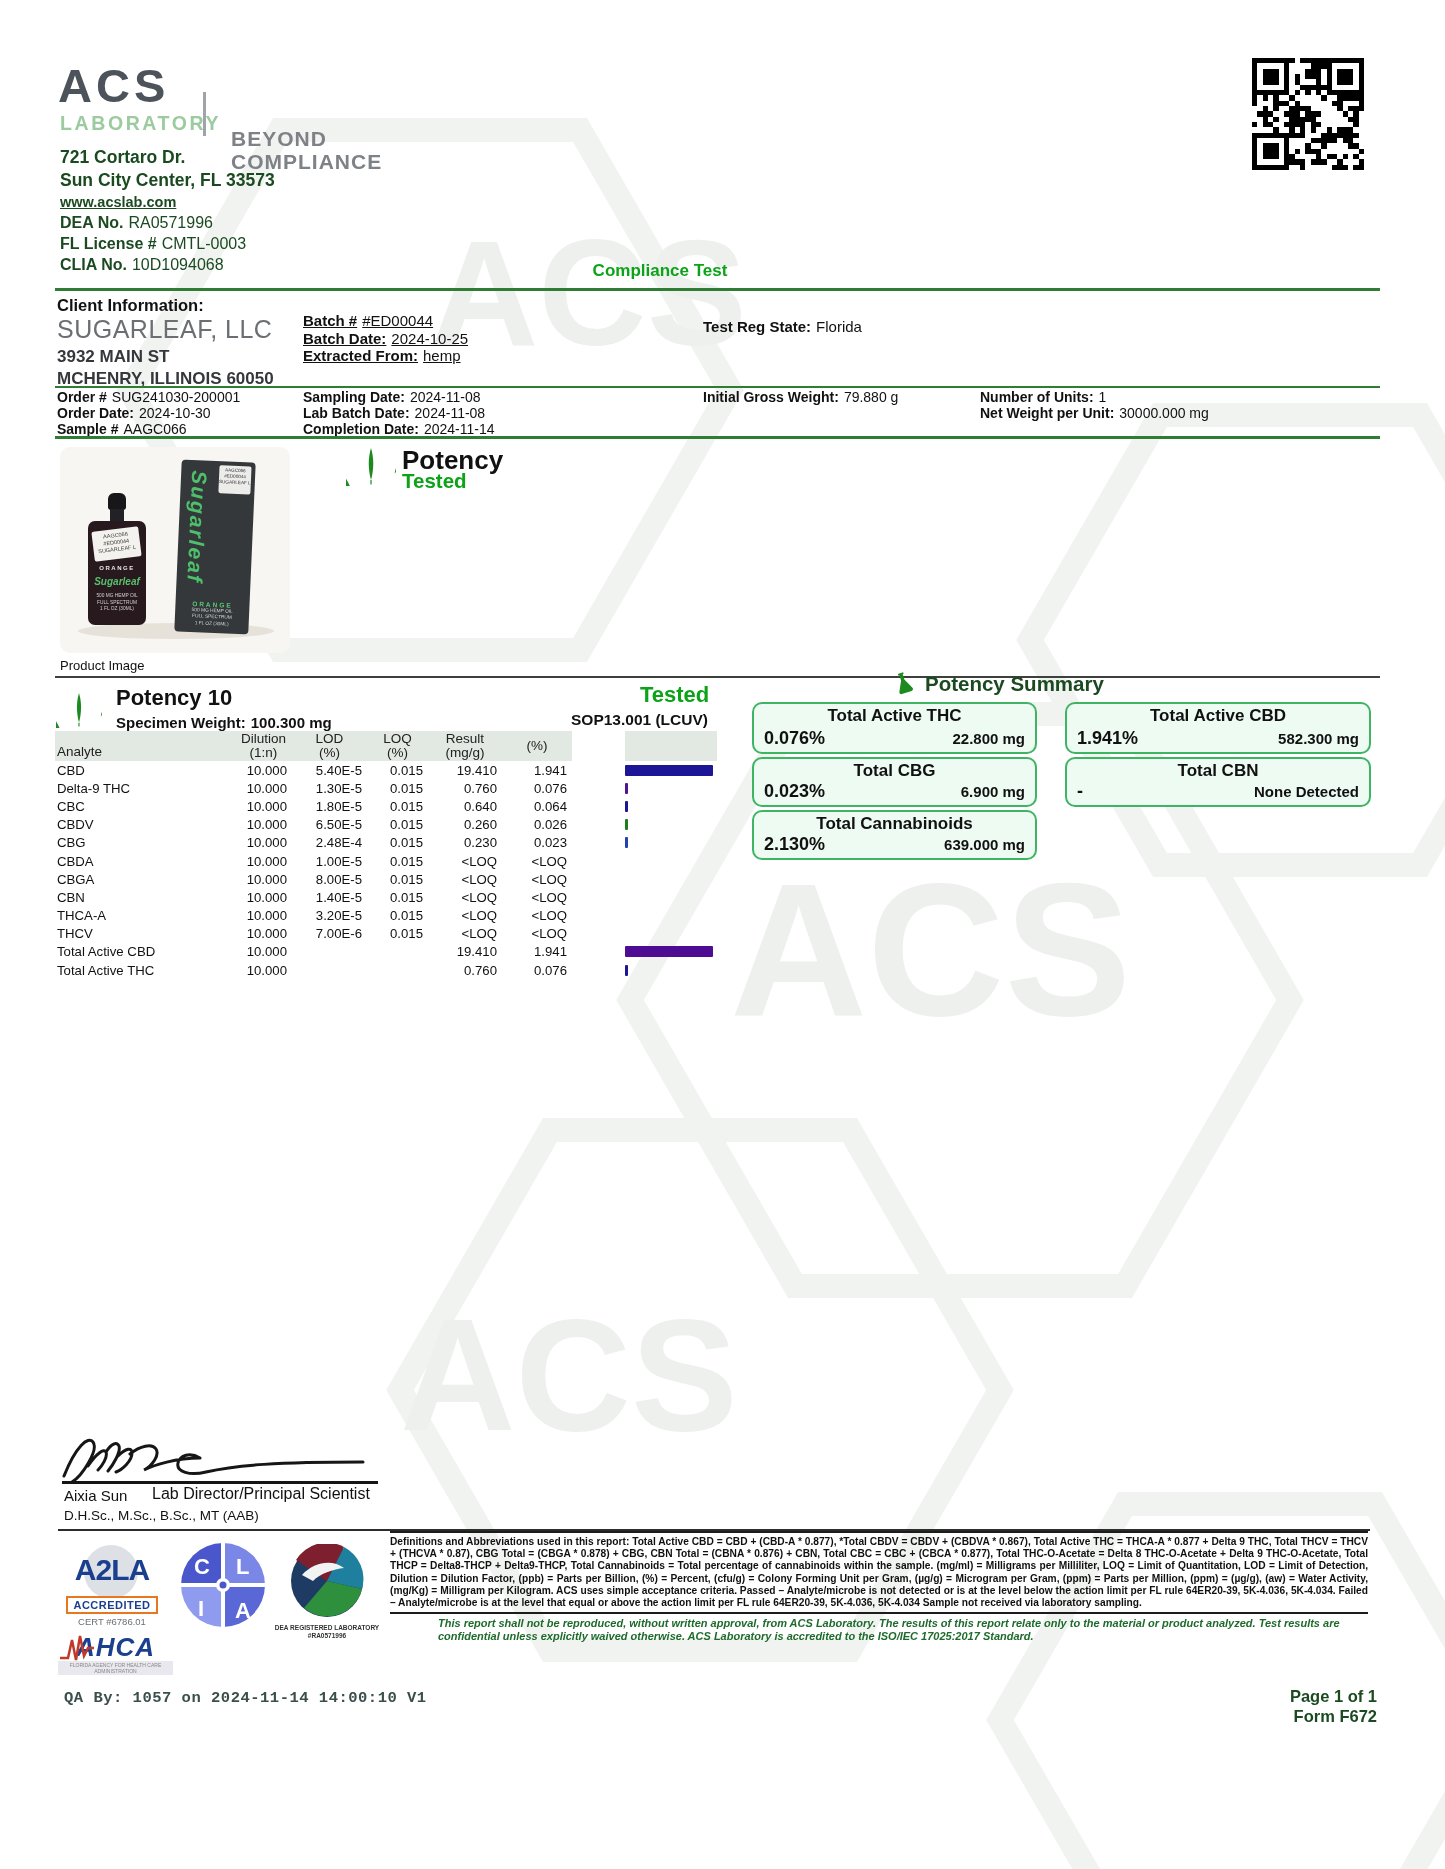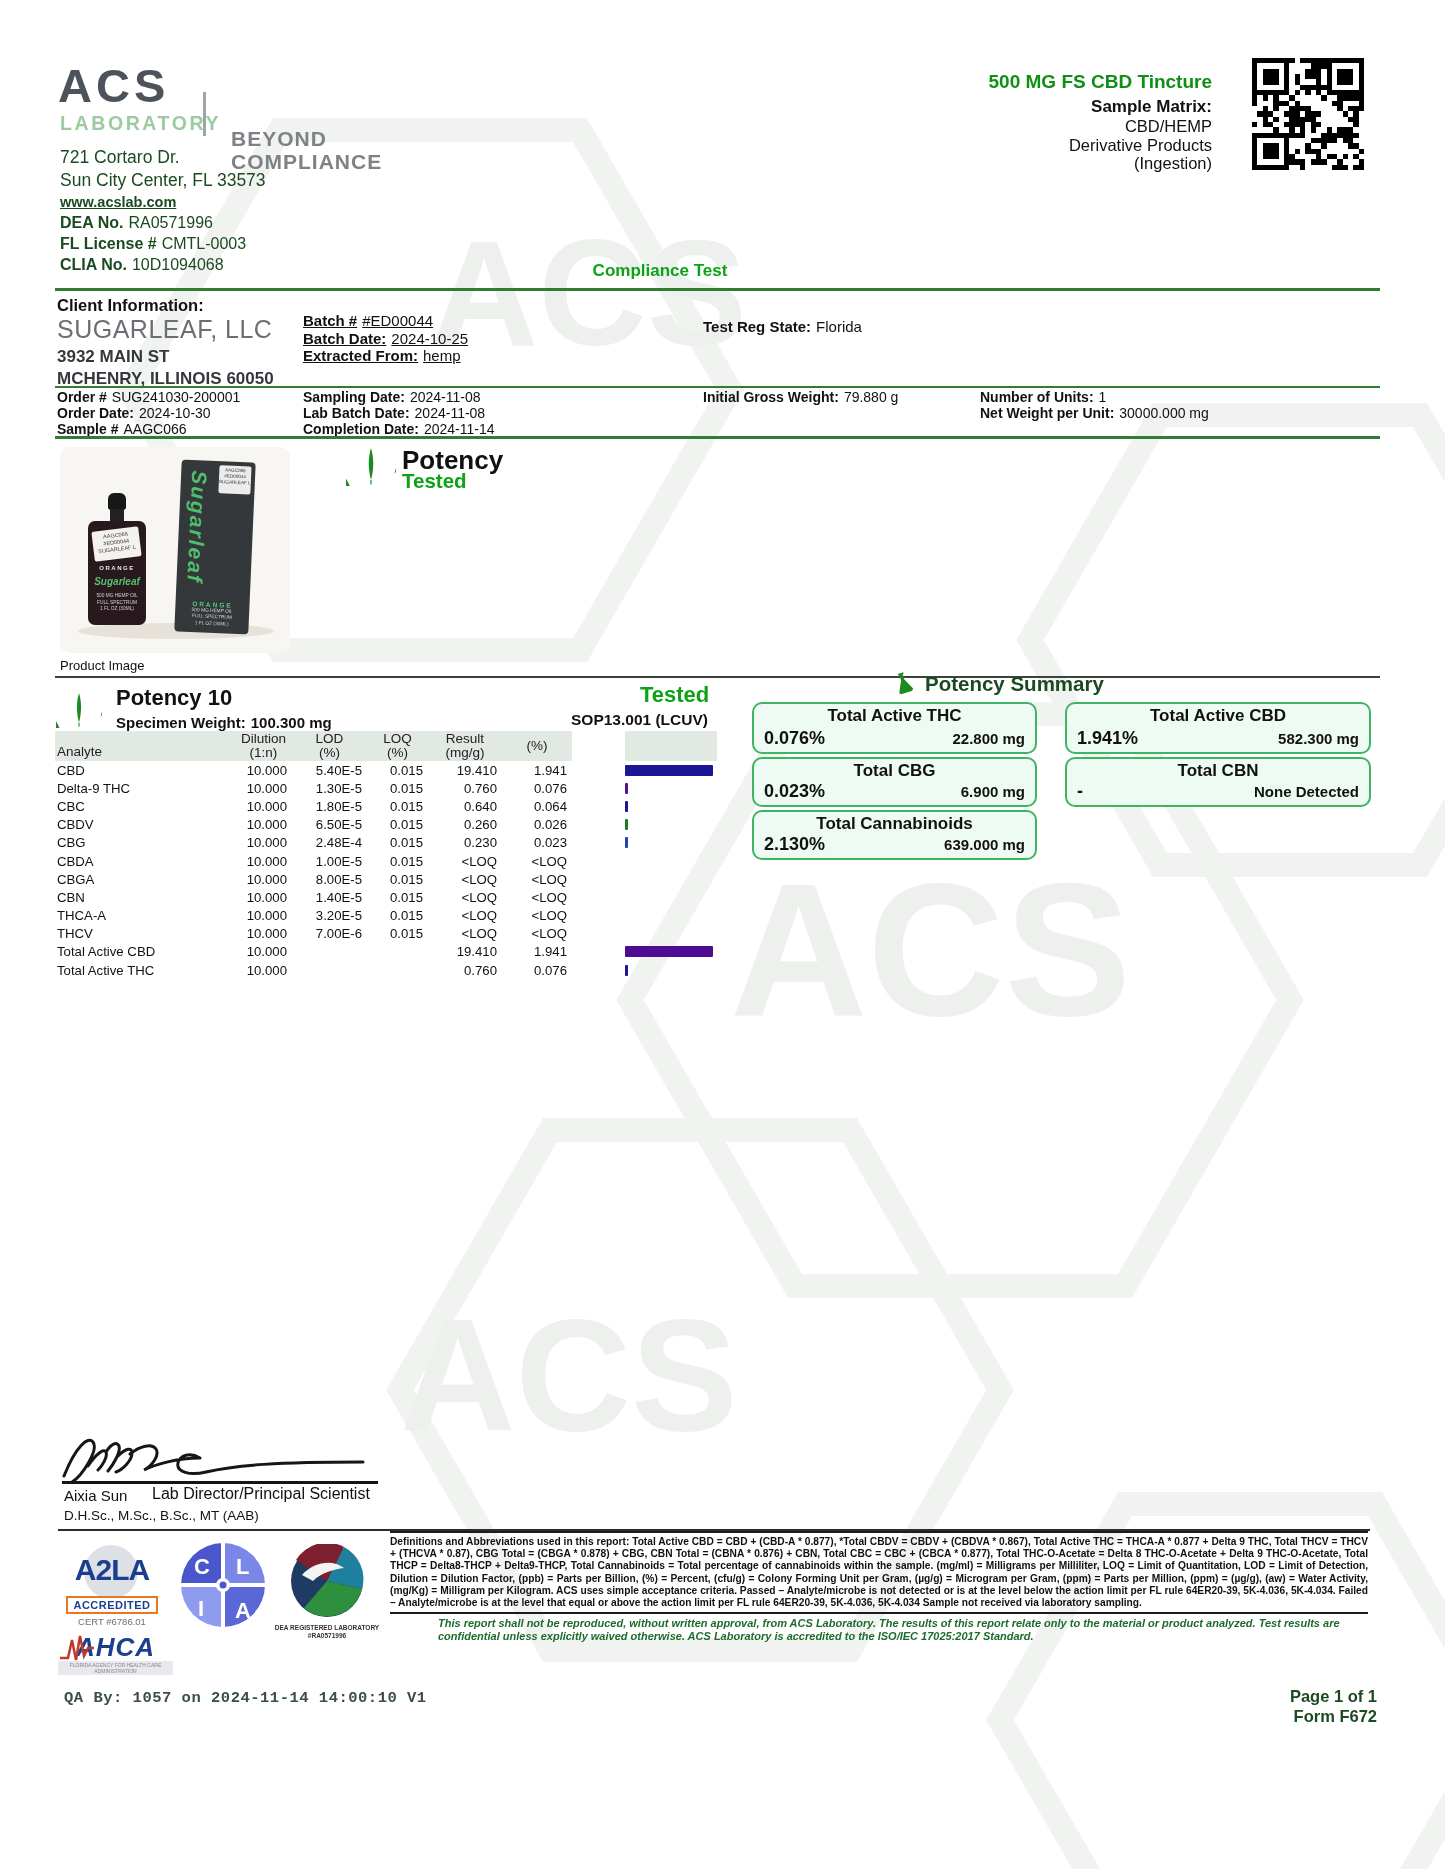--- a/index.html
+++ b/index.html
@@ -11,21 +11,21 @@
   .dg{color:#1b4a21;}
   .bgreen{color:#0ca318;}
   
   .wm{position:absolute;left:0;top:0;z-index:0;}
   .content{position:absolute;left:0;top:0;width:100%;height:100%;z-index:1;}
   
   .logo-acs{left:58px;top:62px;font-size:47px;font-weight:bold;color:#4d535a;letter-spacing:4px;line-height:1;}
   .logo-lab{left:60px;top:112px;font-size:19.5px;font-weight:bold;color:#9bcb9f;letter-spacing:2.6px;}
   .logo-div{left:203px;top:92px;width:3px;height:44px;background:#9fa4a9;}
   .logo-tag{left:231px;top:91px;font-size:21px;font-weight:bold;color:#7e8286;letter-spacing:1px;line-height:23px;margin-top:36px;}
-  .addr{font-size:17.5px;font-weight:normal;line-height:23px;}
+  .addr{font-size:17.5px;font-weight:bold;line-height:23px;}
   .site{font-size:14.5px;font-weight:bold;text-decoration:underline;}
   .lic{font-size:16px;line-height:21px;}
   .hdr-right{left:830px;top:71px;width:382px;text-align:right;}
   .hdr-prod{font-size:19px;font-weight:bold;color:#0e9014;margin-bottom:4px;}
   .hdr-matrix-label{font-size:17px;font-weight:bold;color:#111;}
   .hdr-matrix-line{font-size:16.5px;line-height:18.5px;color:#111;}
   .qr{left:1252px;top:58px;width:112px;height:112px;}
   
   .title-main{left:55px;top:224px;width:1210px;text-align:center;font-size:30px;font-weight:bold;}
   .title-sub{left:55px;top:261px;width:1210px;text-align:center;font-size:17px;font-weight:bold;}
@@ -145,27 +145,20 @@
       <div>721 Cortaro Dr.</div>
       <div>Sun City Center, FL 33573</div>
     </div>
     <div class="abs site dg" style="left:60px;top:194px;">www.acslab.com</div>
     <div class="abs lic dg" style="left:60px;top:212px;">
       <div><span class="b">DEA No.</span><span class="v">RA0571996</span></div>
       <div><span class="b">FL License #</span><span class="v">CMTL-0003</span></div>
       <div><span class="b">CLIA No.</span><span class="v">10D1094068</span></div>
     </div>
 
-    <div class="abs hdr-right">
-      <div class="hdr-prod">500 MG FS CBD Tincture</div>
-      <div class="hdr-matrix-label">Sample Matrix:</div>
-      <div class="hdr-matrix-line">CBD/HEMP</div>
-      <div class="hdr-matrix-line">Derivative Products</div>
-      <div class="hdr-matrix-line">(Ingestion)</div>
-    </div>
     <div class="abs qr">
       <svg id="qr-svg" width="112" height="112" viewBox="0 0 21 21" shape-rendering="crispEdges">
           <rect x="0" y="0" width="21" height="21" fill="#fff"></rect>
           <rect x="0" y="0" width="1" height="1" fill="#000"></rect>
           <rect x="1" y="0" width="1" height="1" fill="#000"></rect>
           <rect x="2" y="0" width="1" height="1" fill="#000"></rect>
           <rect x="3" y="0" width="1" height="1" fill="#000"></rect>
           <rect x="4" y="0" width="1" height="1" fill="#000"></rect>
           <rect x="5" y="0" width="1" height="1" fill="#000"></rect>
           <rect x="6" y="0" width="1" height="1" fill="#000"></rect>

